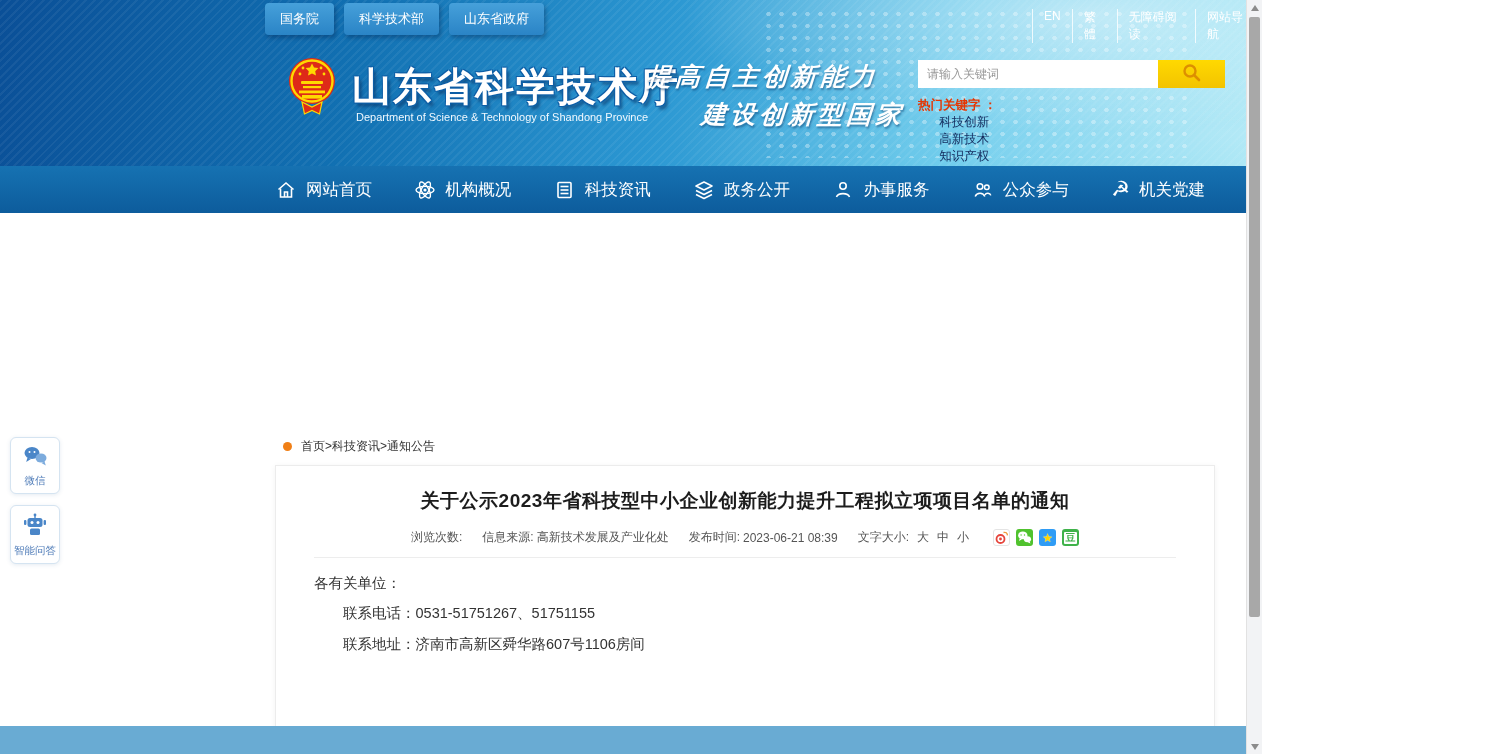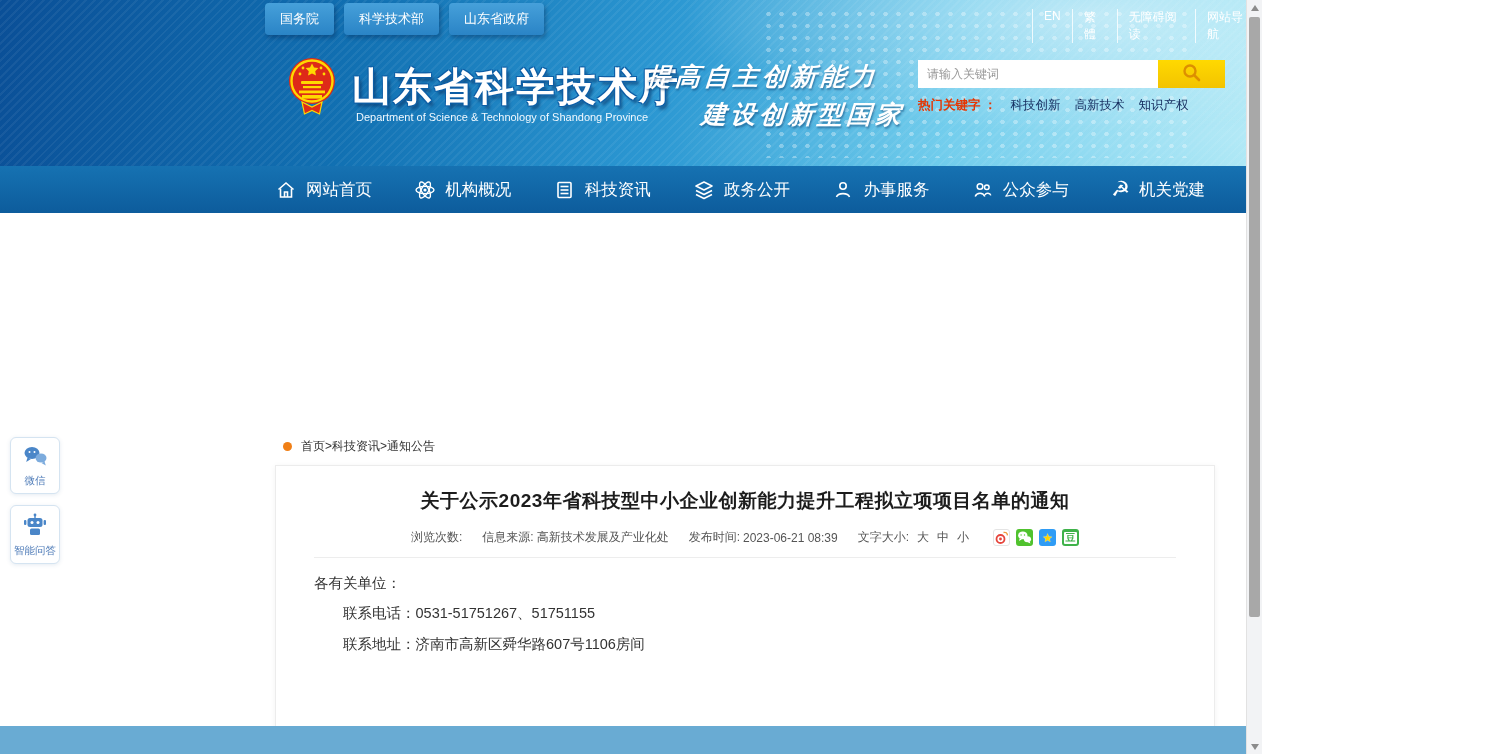--- a/index.html
+++ b/index.html
@@ -31,21 +31,21 @@
     font-family:"DejaVu Serif","Liberation Serif",serif;font-style:italic;font-weight:bold;
     transform:skewX(-4deg);text-shadow:1px 2px 2px rgba(10,60,110,.5);}
   .slogan-l1{font-size:25px;letter-spacing:4px;}
   .slogan-l2{font-size:25px;letter-spacing:4px;margin-left:58px;margin-top:5px;}
 
   .search-box{position:absolute;left:918px;top:60px;z-index:3;display:flex;width:307px;height:28px;}
   .search-input{flex:1;border:0;outline:none;padding:0 9px;font-size:12px;color:#333;background:#fff;}
   .search-input::placeholder{color:#999;}
   .search-btn{width:67px;border:0;cursor:pointer;display:flex;align-items:center;justify-content:center;
     background:linear-gradient(#ffd900,#f3c300);}
-  .hot-row{position:absolute;left:918px;top:97px;z-index:3;display:flex;align-items:center;font-size:12.5px;}
+  .hot-row{position:absolute;left:918px;top:97px;z-index:3;display:flex;align-items:center;font-size:12.5px;flex-direction:column;}
   .hot-label{color:#e63500;font-weight:bold;}
   .hot-link{color:#132a5c;margin-left:14px;cursor:pointer;}
 
   
   .nav{position:absolute;left:0;top:166px;width:100%;height:47px;
     background:linear-gradient(#1672b2,#0d5c9c);z-index:2;}
   .nav-items{position:absolute;left:275px;width:930px;height:100%;display:flex;justify-content:space-between;align-items:center;}
   .nav-item{display:flex;align-items:center;gap:9px;color:#fff;font-size:16.5px;cursor:pointer;white-space:nowrap;}
   .nav-item svg{display:block;}
   .party-glyph{font-size:21px;line-height:1;font-family:"DejaVu Sans",sans-serif;}

